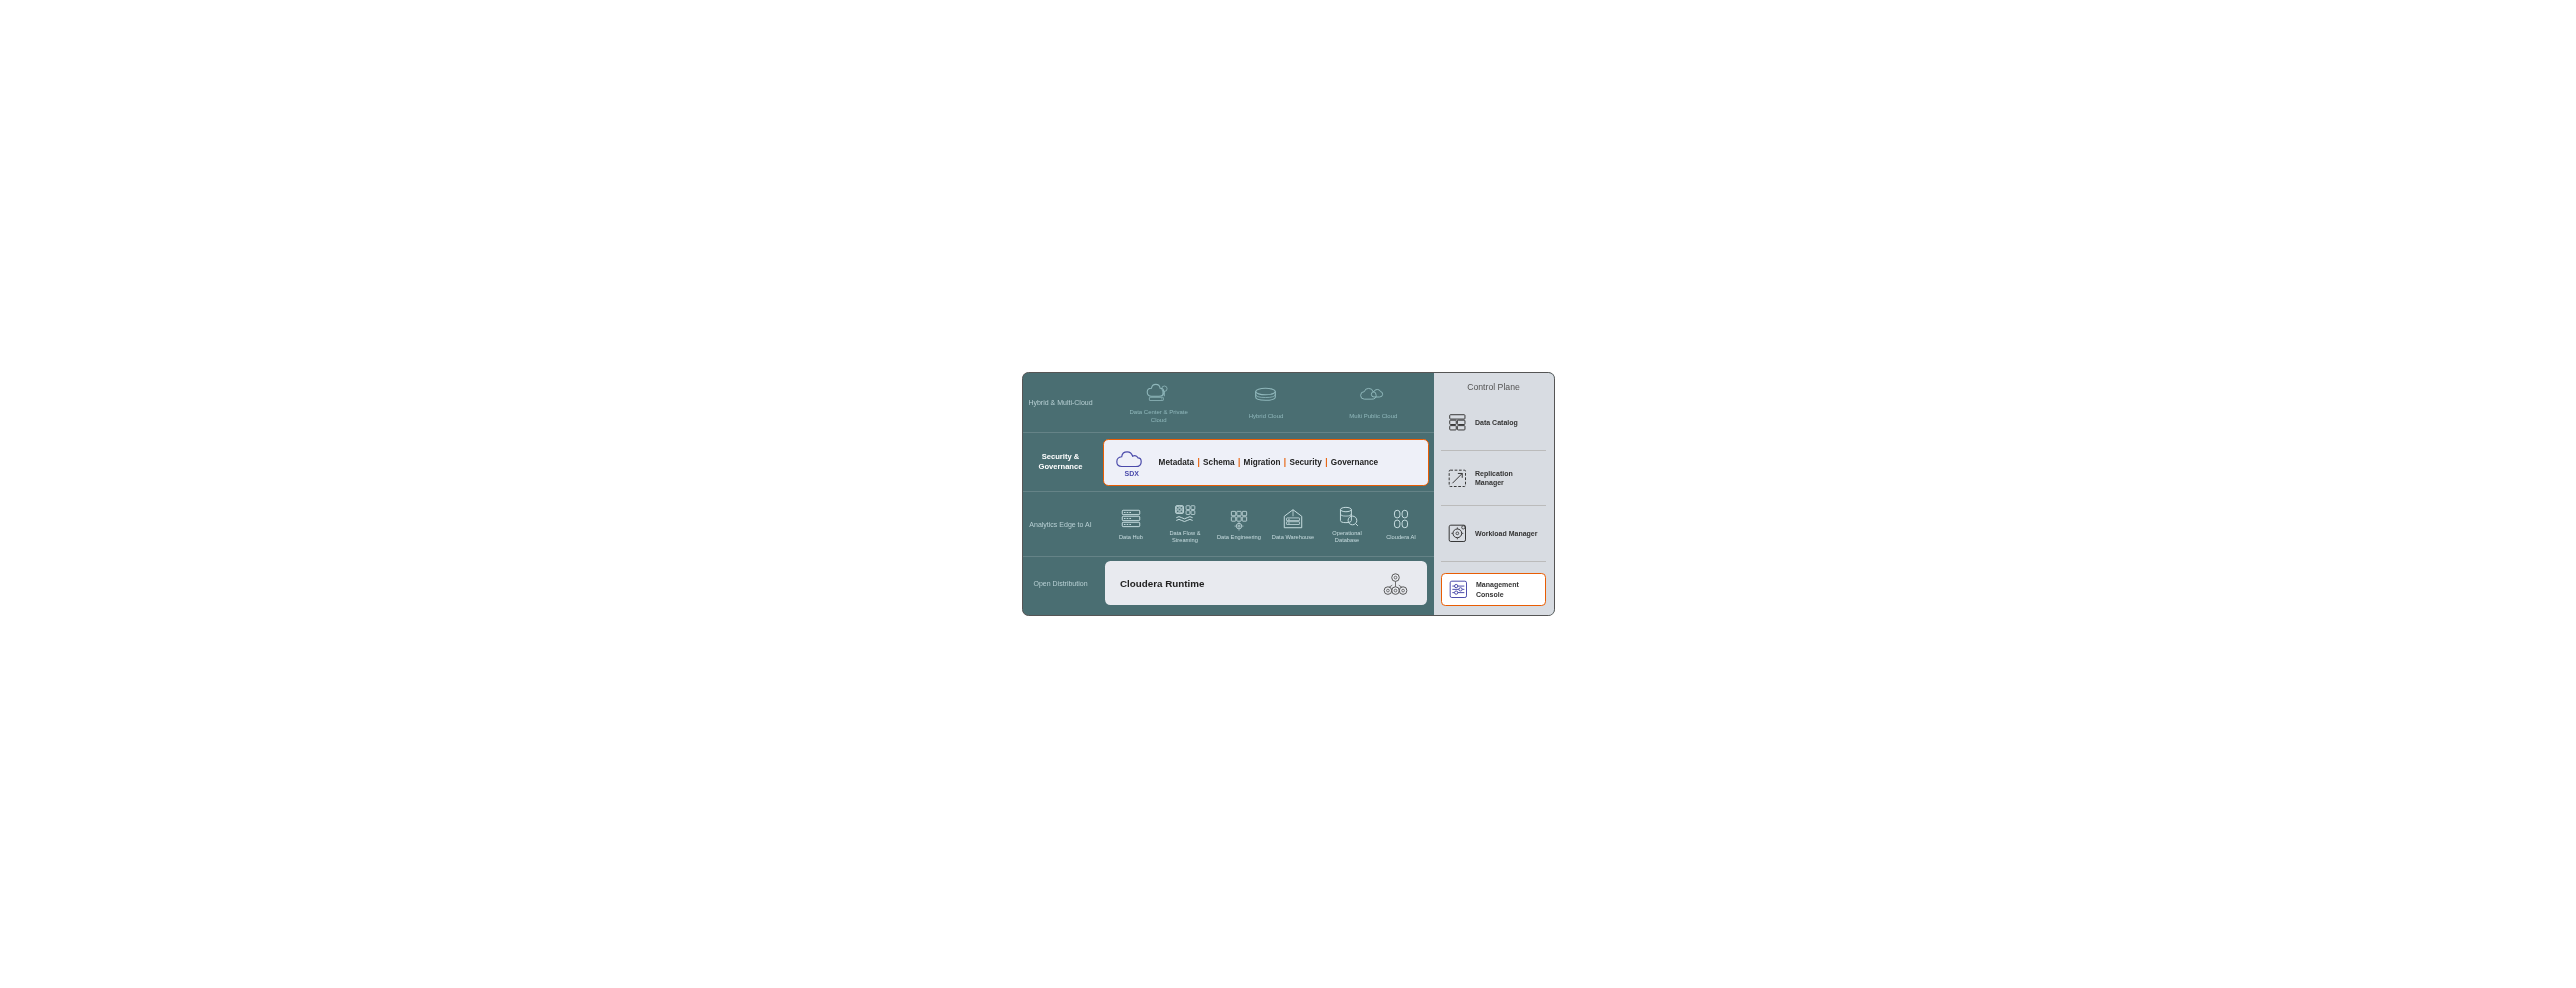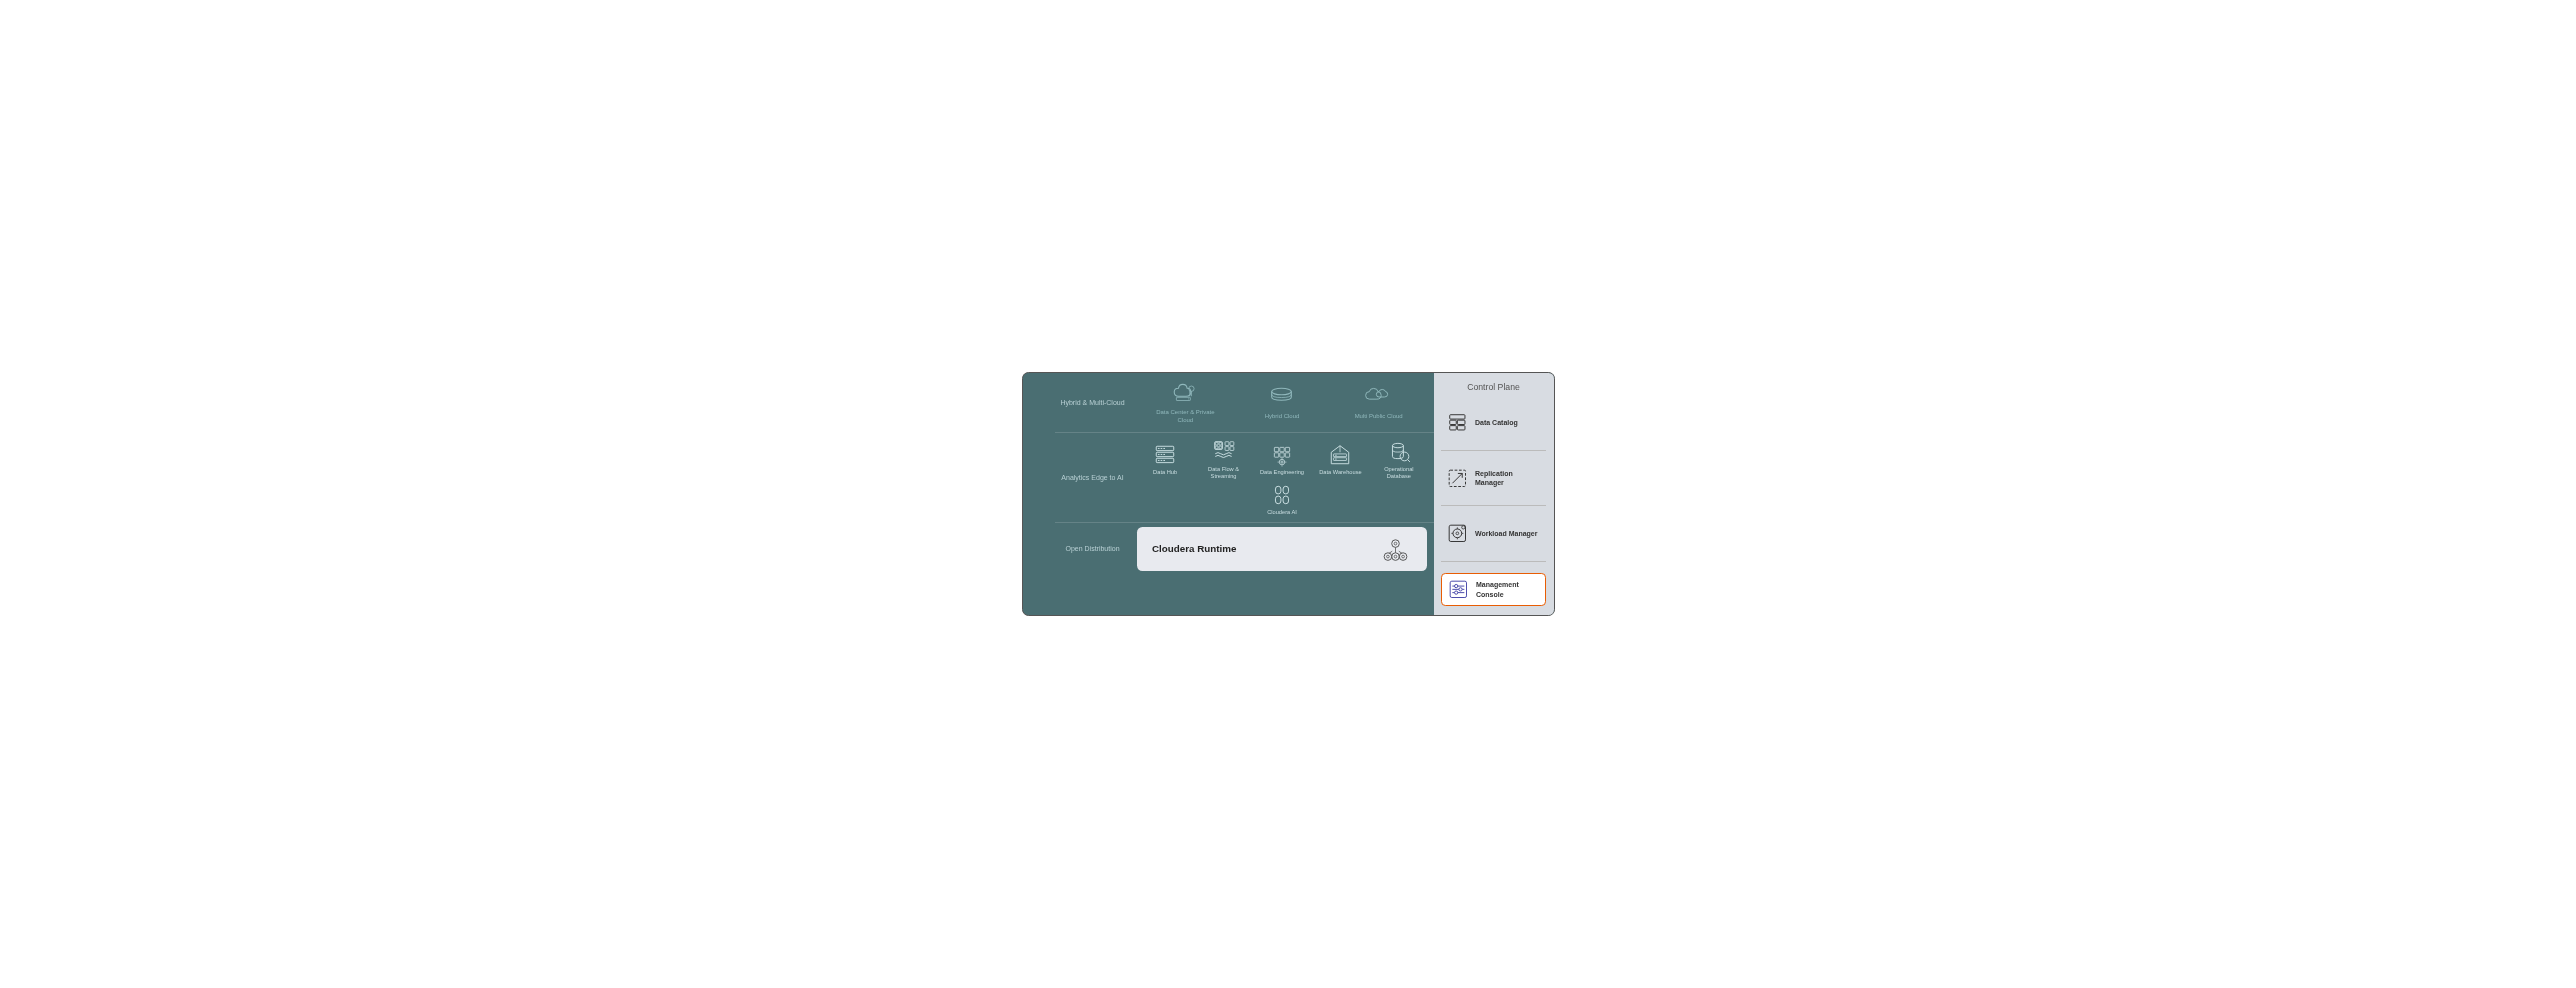--- a/index.html
+++ b/index.html
@@ -20,21 +20,20 @@
       background: #4a6e72;
     }
     .left-panel {
       flex: 1;
       display: flex;
       flex-direction: column;
     }
     .row {
       display: flex;
       align-items: stretch;
-      margin-left: 32px;
     }
     .row-label {
       width: 76px;
       min-width: 76px;
       display: flex;
       align-items: center;
       justify-content: center;
       padding: 6.5px 5.4px;
       color: #b8d0d4;
       font-size: 7px;
@@ -250,20 +249,37 @@
         <div class="cloud-item">
           <svg width="29" height="24" viewBox="0 0 54 44" fill="none" xmlns="http://www.w3.org/2000/svg">
             <path d="M10 26 Q3 26 3 19 Q3 12 10 12 Q11 6 18 6 Q25 6 26 12 Q32 12 32 19 Q32 26 24 26 Z" stroke="#90b8bc" stroke-width="1.8" fill="none"></path>
             <path d="M28 22 Q23 22 23 17 Q23 12 28 12 Q29 8 34 8 Q39 8 40 12 Q44 12 44 17 Q44 22 38 22 Z" stroke="#90b8bc" stroke-width="1.8" fill="none"></path>
           </svg>
           <span class="label">Multi Public Cloud</span>
         </div>
       </div>
     </div>
 
+    <div class="security-row-outer">
+      <div class="row-label bold">Security &amp; Governance</div>
+      <div class="security-row-outer-content" style="flex:1; display:flex; align-items:center; padding: 5.4px 4.3px;">
+        <div class="security-box">
+
+          <div class="sdx-badge">
+            <svg width="34" height="26" viewBox="0 0 62 48" fill="none" xmlns="http://www.w3.org/2000/svg">
+              <path d="M12 36 Q3 36 3 27 Q3 19 12 18 Q13 9 22 9 Q30 9 32 17 Q39 14 42 20 Q48 20 48 27 Q48 36 38 36 Z" stroke="#4a4aaa" stroke-width="2.2" fill="none"></path>
+            </svg>
+            <span class="sdx-label">SDX</span>
+          </div>
+          <div class="security-features">
+            Metadata <span>|</span> Schema <span>|</span> Migration <span>|</span> Security <span>|</span> Governance
+          </div>
+        </div>
+      </div>
+    </div>
 
     <div class="row analytics-row">
       <div class="row-label">Analytics Edge to AI</div>
       <div class="row-content">
 
         <div class="service-item">
           <svg width="24" height="24" viewBox="0 0 44 44" fill="none">
             <rect x="6" y="6" width="32" height="8" rx="1.5" stroke="#c8dde0" stroke-width="1.8" fill="none"></rect>
             <line x1="9" y1="10" x2="12" y2="10" stroke="#c8dde0" stroke-width="1.8"></line>
             <line x1="14" y1="10" x2="17" y2="10" stroke="#c8dde0" stroke-width="1.8"></line>

